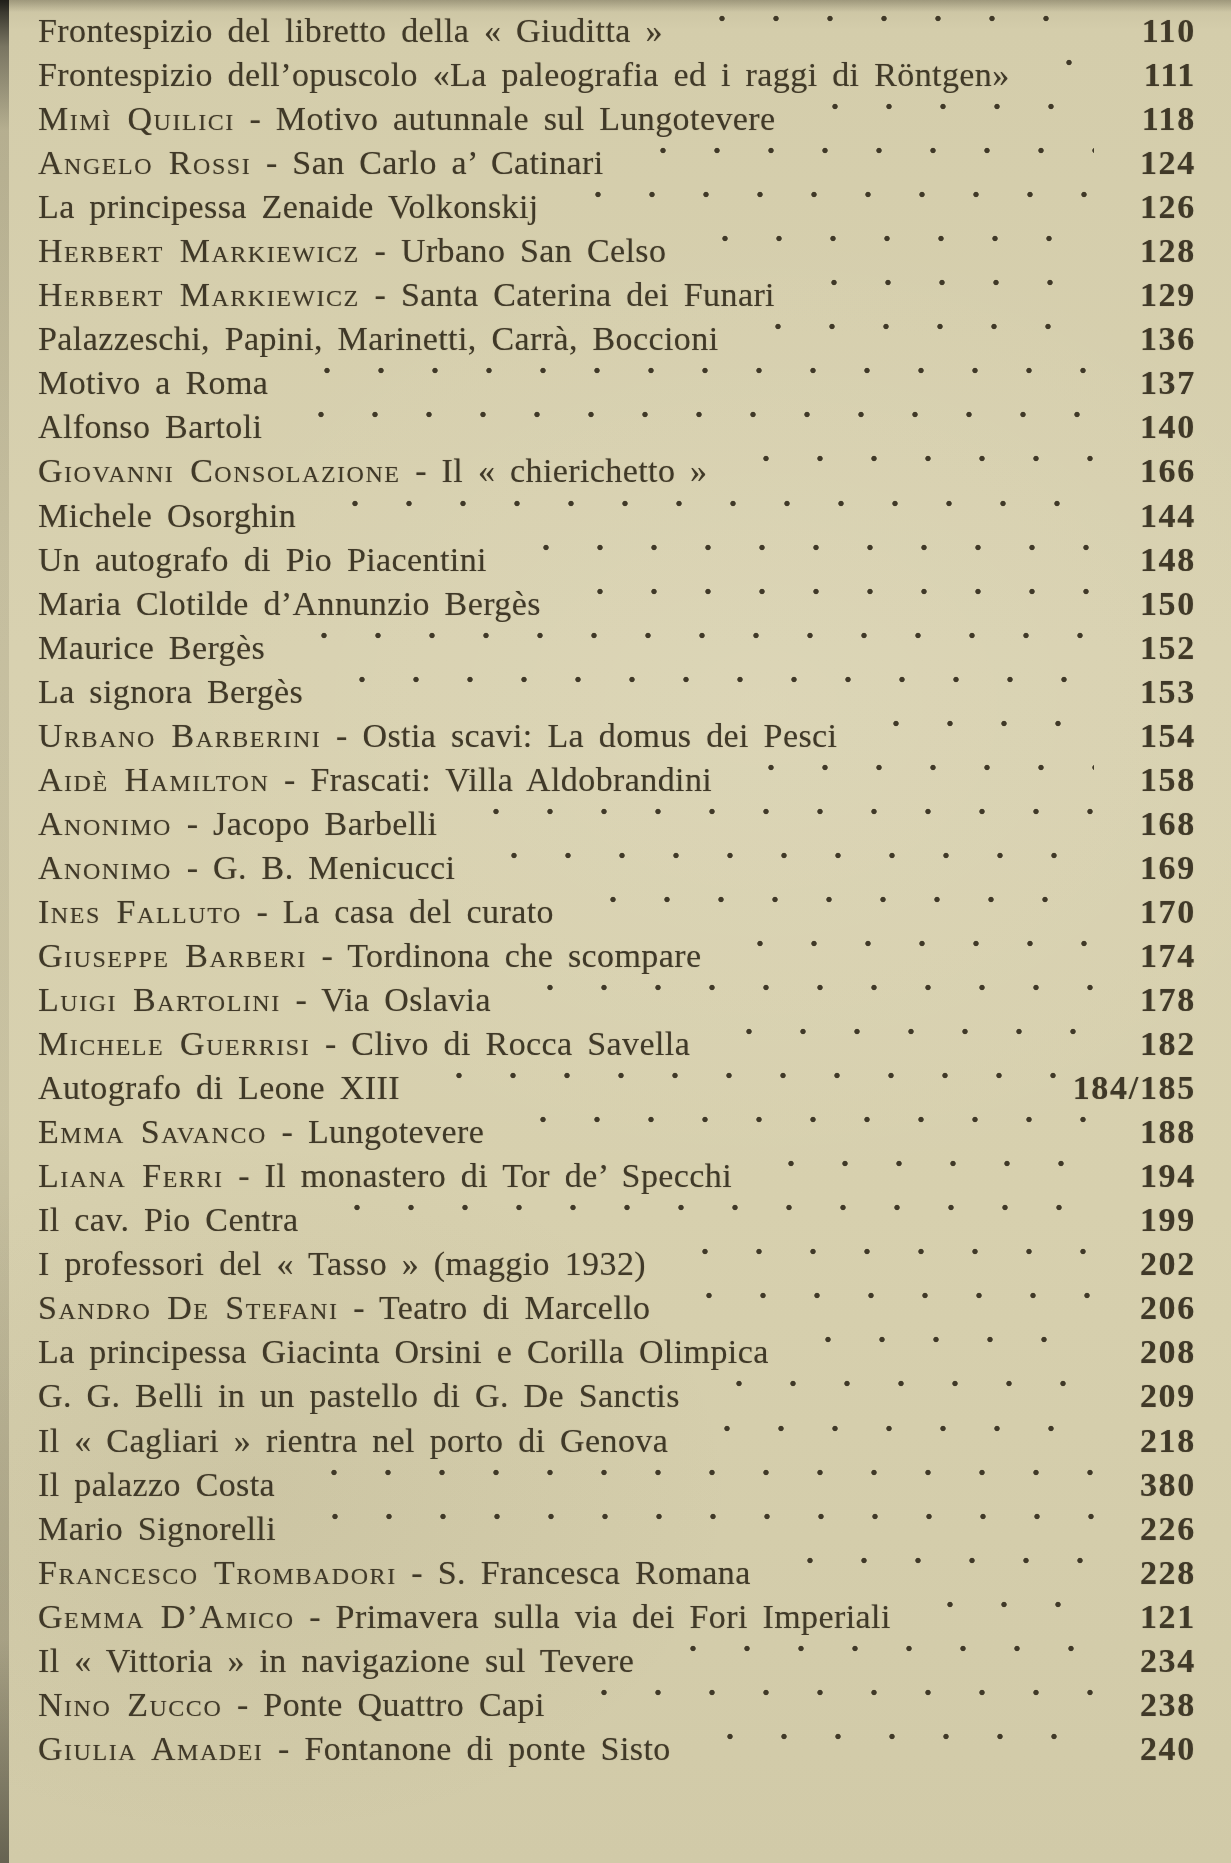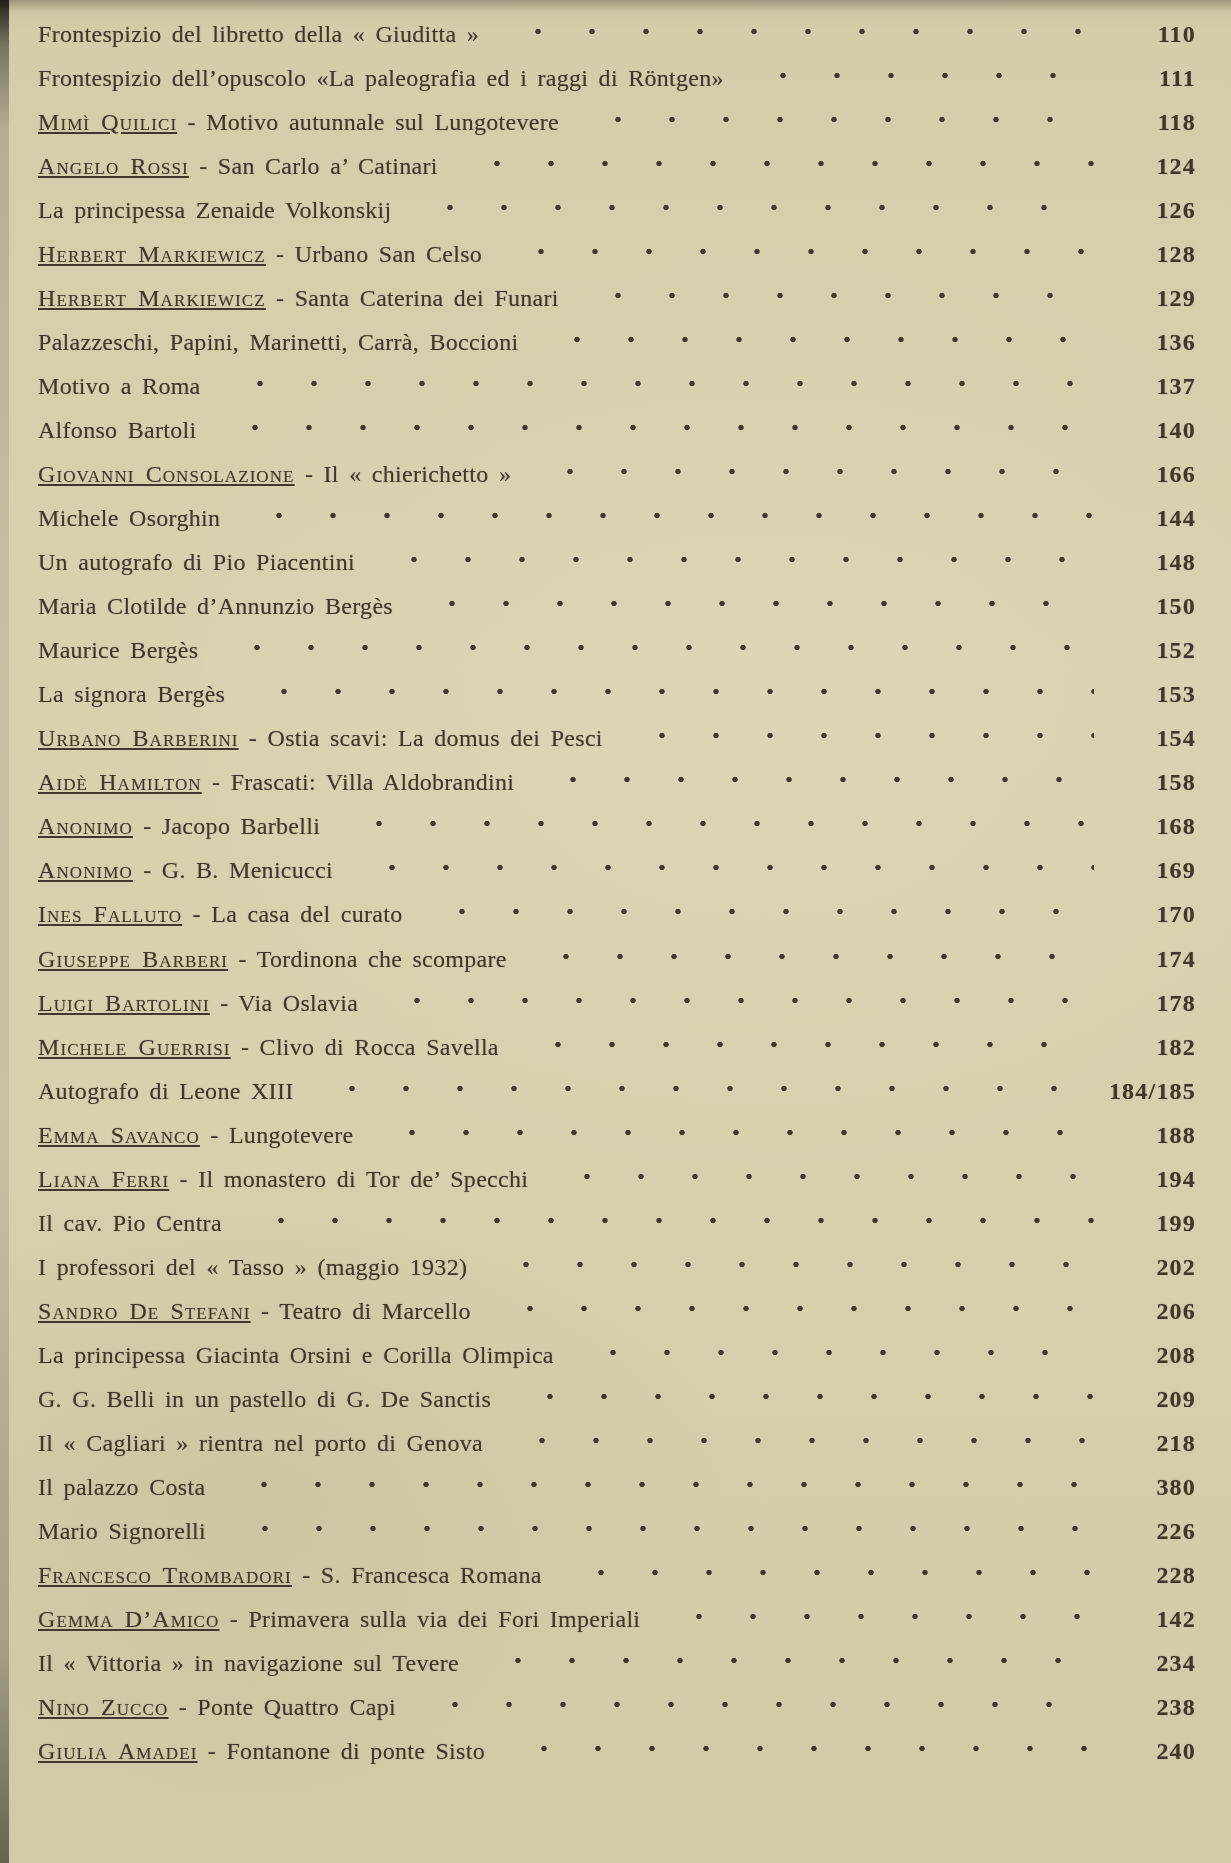--- a/index.html
+++ b/index.html
@@ -46,38 +46,37 @@
     pointer-events: none;
     background: linear-gradient(180deg, rgba(60,55,38,0.30), rgba(60,55,38,0));
   }
   ol.toc {
     list-style: none;
     margin: 0;
     padding: 0;
   }
   .row {
     display: flex;
-    align-items: center;
+    align-items: flex-start;
     height: 44.05px;
-    font-size: 24px;
+    font-size: 34px;
     line-height: 37px;
     white-space: nowrap;
   }
   .label {
     flex: 0 1 auto;
     min-width: 0;
     overflow: hidden;
     word-spacing: 0.17em;
     letter-spacing: 0.012em;
     text-shadow: 0 0 1px rgba(56,48,30,0.4);
   }
   .label .sc {
     font-variant: small-caps;
     letter-spacing: 0.045em;
-    text-decoration: underline;
   }
   .leader {
     flex: 1 1 auto;
     min-width: 0;
     height: 13px;
     margin: 0 12px 6px 10px;
     background-image: radial-gradient(circle, var(--ink, #403928) 2.3px, rgba(0,0,0,0) 3.1px);
     background-size: 54px 13px;
     background-repeat: repeat-x;
     background-position: 22px 50%;
@@ -311,21 +310,21 @@
 
   <li class="row">
     <span class="label"><span class="sc">Francesco Trombadori</span><span> - S. Francesca Romana</span></span>
     <span class="leader"></span>
     <span class="pageno">228</span>
   </li>
 
   <li class="row">
     <span class="label"><span class="sc">Gemma D’Amico</span><span> - Primavera sulla via dei Fori Imperiali</span></span>
     <span class="leader"></span>
-    <span class="pageno">142</span>
+    <span class="pageno">121</span>
   </li>
 
   <li class="row">
     <span class="label"><span>Il « Vittoria » in navigazione sul Tevere</span></span>
     <span class="leader"></span>
     <span class="pageno">234</span>
   </li>
 
   <li class="row">
     <span class="label"><span class="sc">Nino Zucco</span><span> - Ponte Quattro Capi</span></span>

